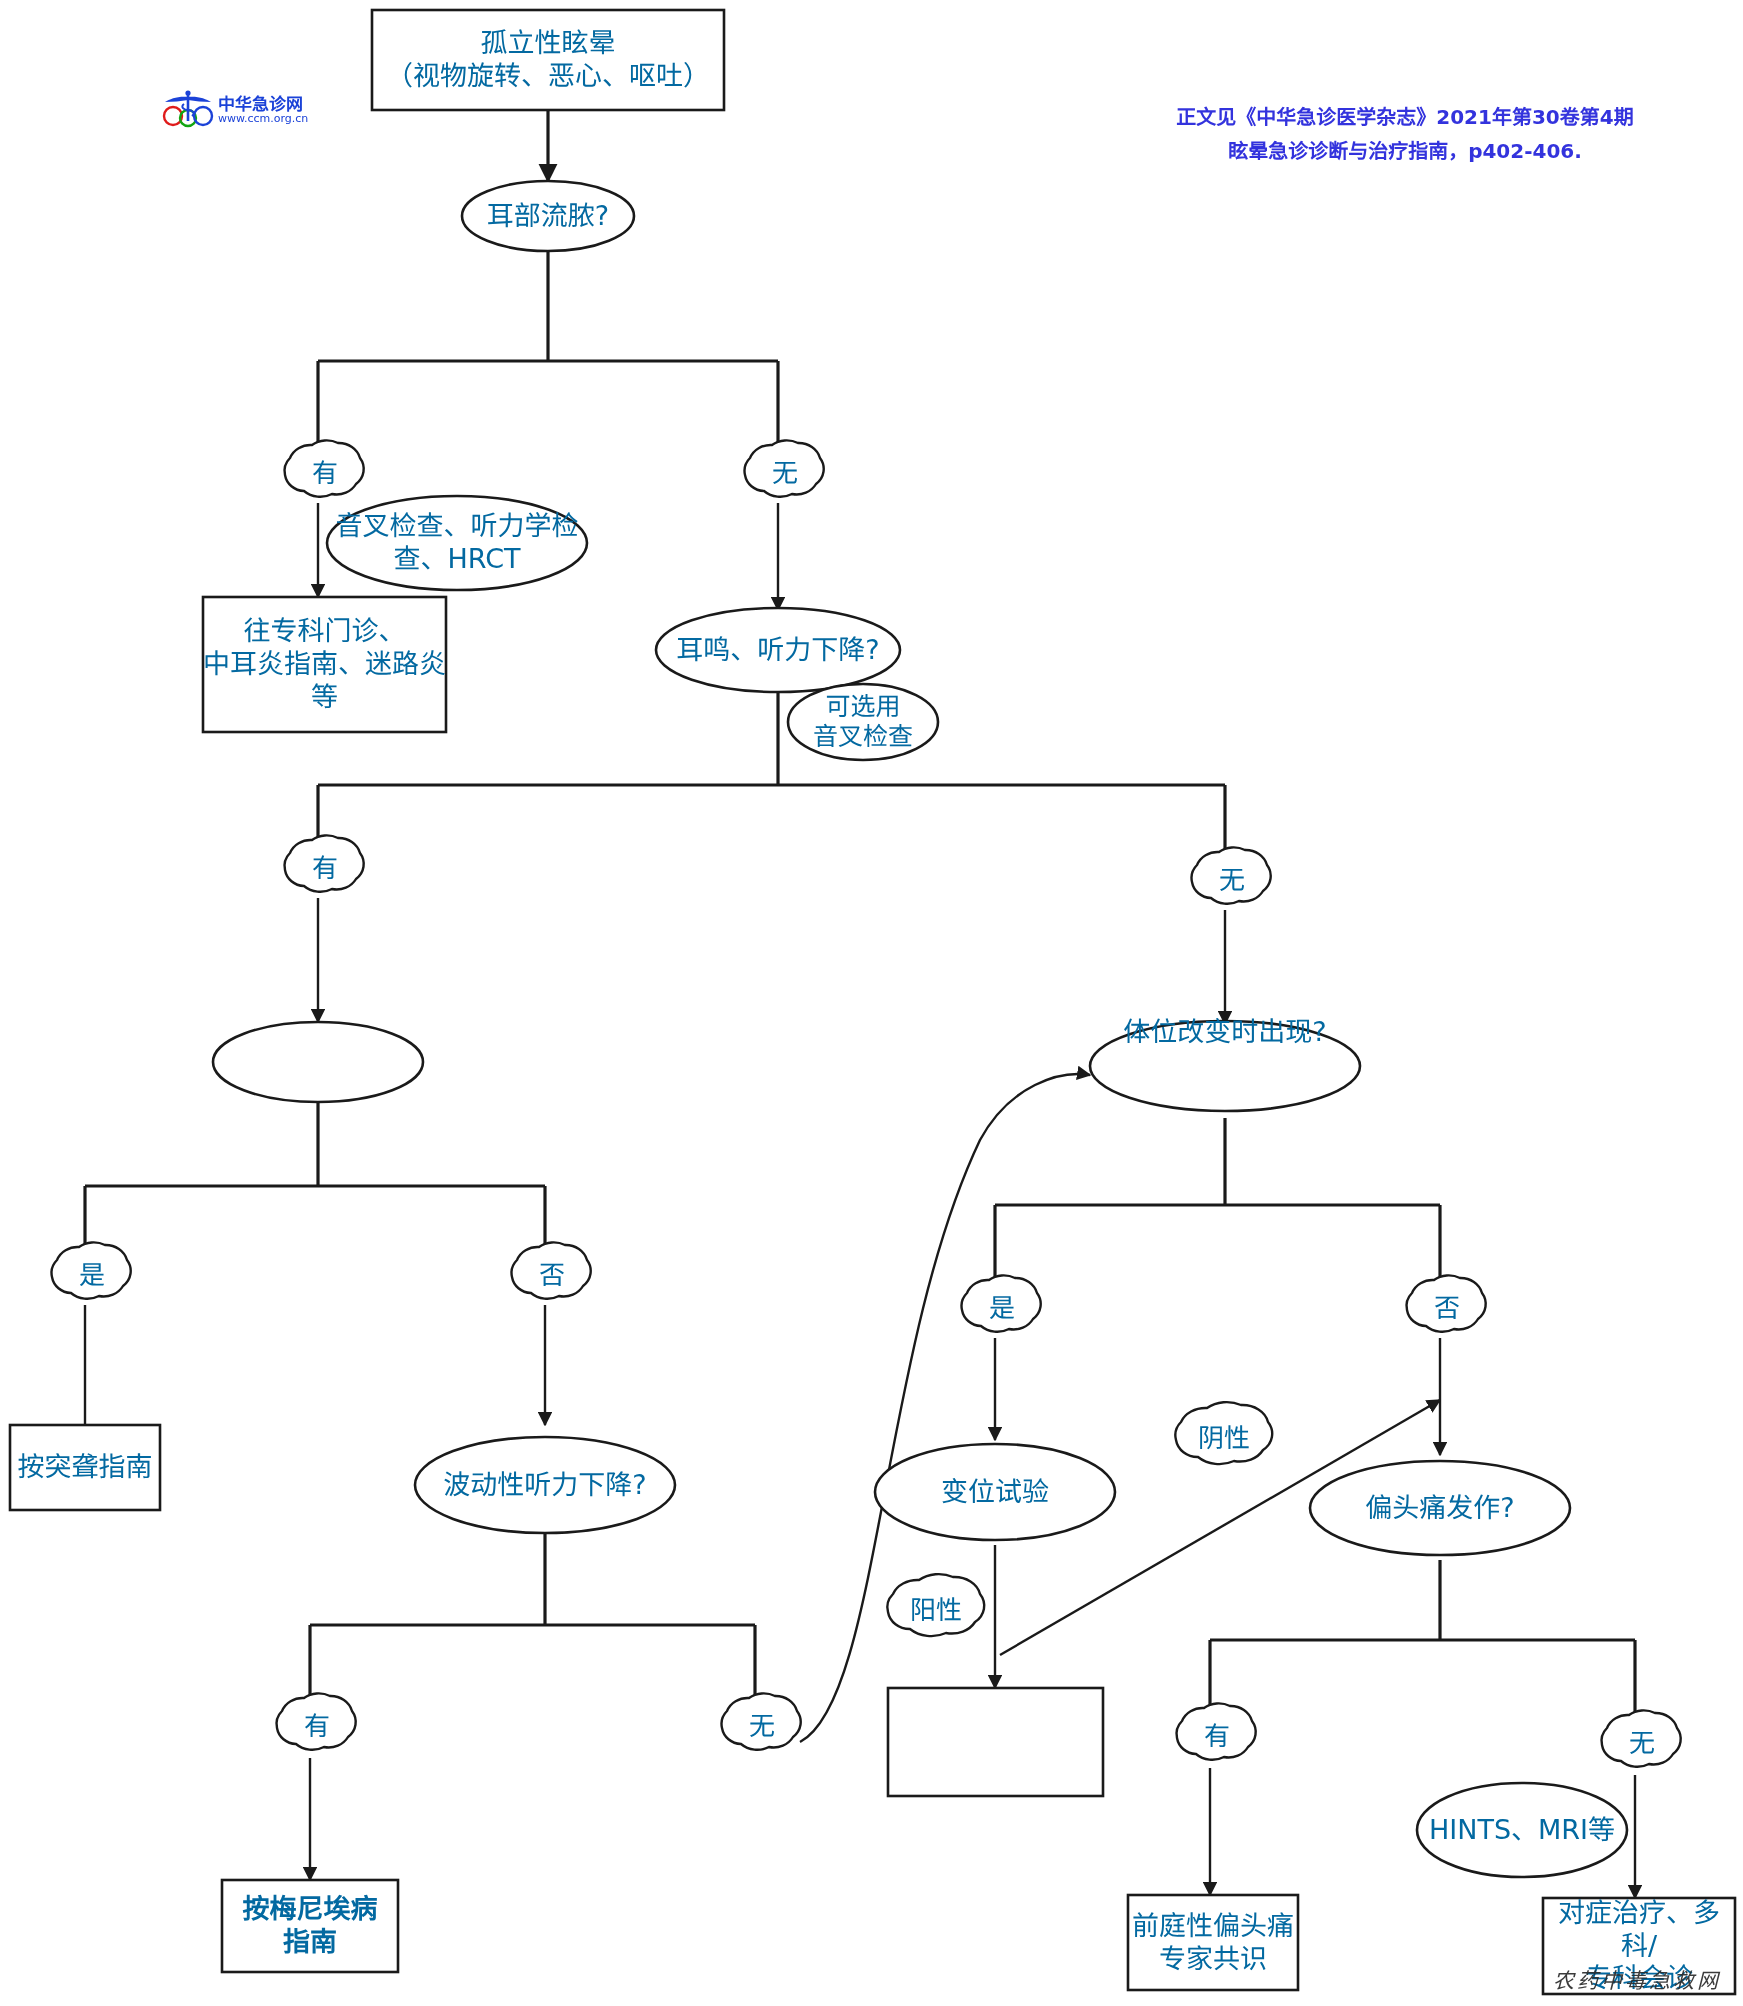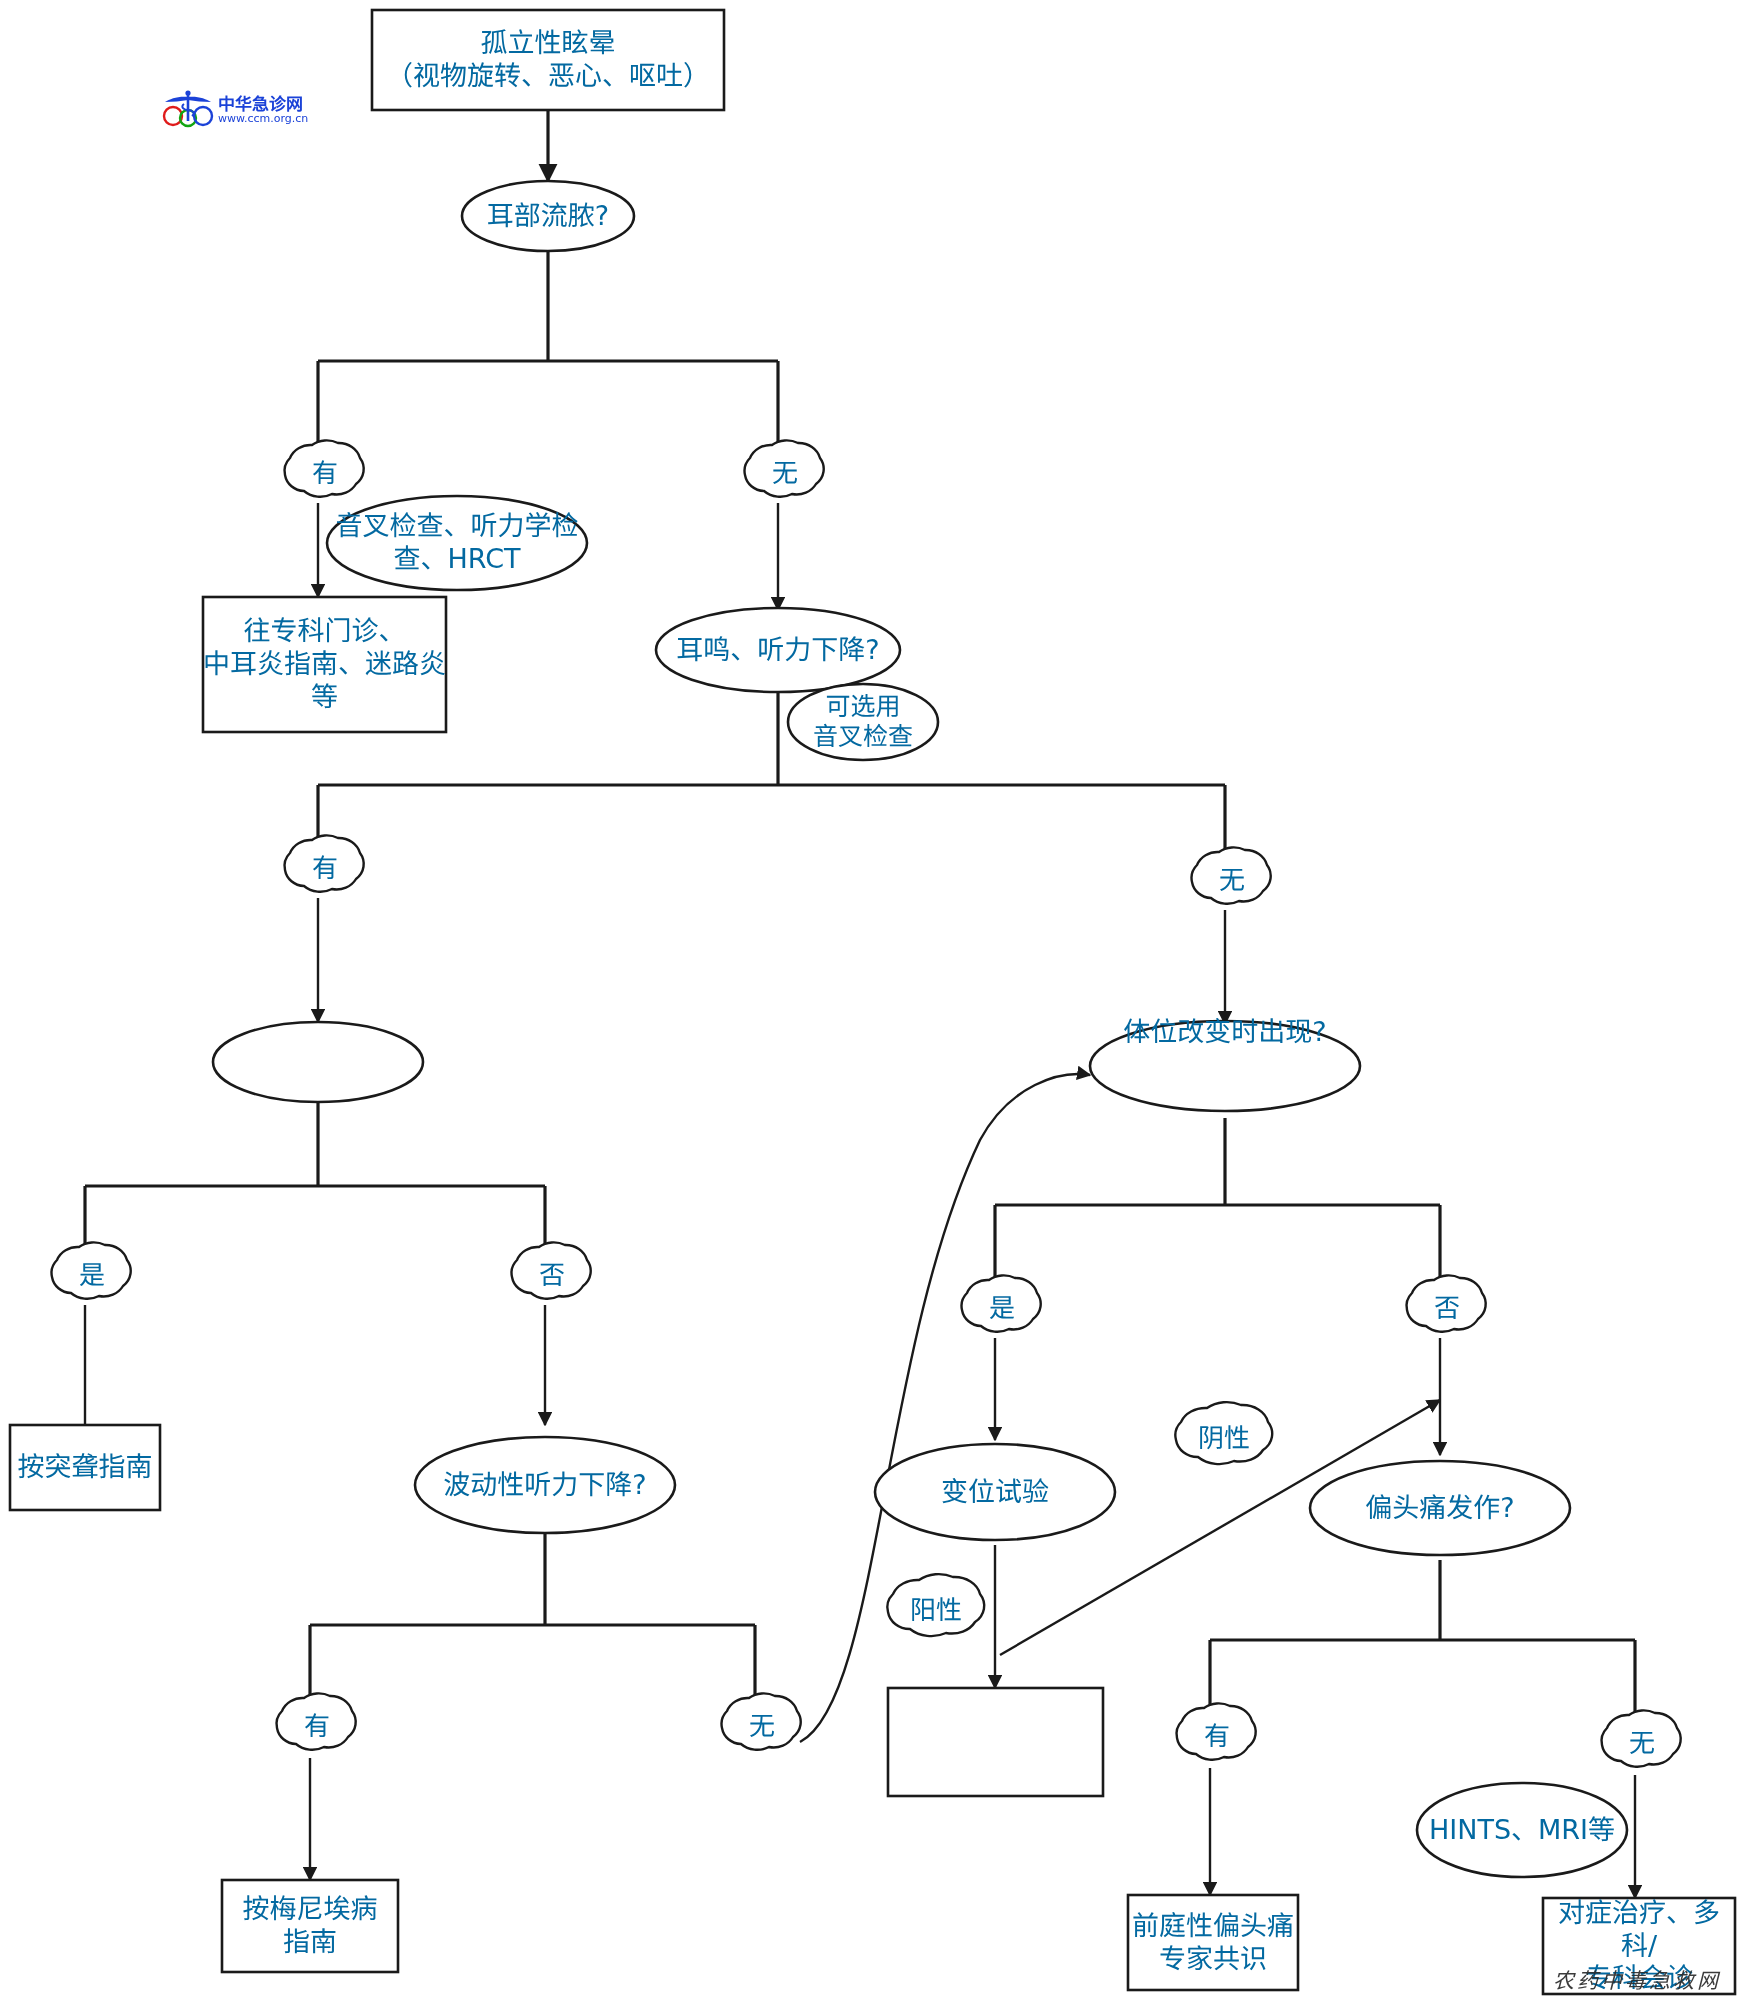--- a/index.html
+++ b/index.html
@@ -136,20 +136,24 @@
       <path d="M28 4 L28 33" stroke="#1b42d8" stroke-width="2.6" fill="none"></path>
       <path d="M28 9 C18 8, 10 11, 5 14 C13 14, 21 13, 28 12 Z" fill="#1b42d8"></path>
       <path d="M28 9 C38 8, 46 11, 51 14 C43 14, 35 13, 28 12 Z" fill="#1b42d8"></path>
       <path d="M24 16 C20 19, 24 22, 28 22 C32 22, 36 25, 32 28" fill="none" stroke="#1b42d8" stroke-width="2"></path>
       <circle cx="28" cy="5" r="2.6" fill="#1b42d8"></circle>
     </svg>
     <span class="logo-text">中华急诊网</span>
     <span class="logo-url">www.ccm.org.cn</span>
   </div>
 
+  <div id="citation">
+    <span class="cline">正文见《中华急诊医学杂志》2021年第30卷第4期</span>
+    <span class="cline">眩晕急诊诊断与治疗指南，p402-406.</span>
+  </div>
 
   <svg class="layer" viewBox="0 0 1743 2006">
     <defs>
       <marker id="arrow" viewBox="0 0 10 10" refX="9" refY="5" markerWidth="6" markerHeight="6" orient="auto-start-reverse">
         <path d="M 0 0 L 10 5 L 0 10 z" fill="#1a1a1a"></path>
       </marker>
     </defs>
 
     <path class="edge" d="M548,110 L548,181" marker-end="url(#arrow)"></path>
 
@@ -308,21 +312,21 @@
   <div class="node-label lbl-ell" style="left:327px; top:496px;  width:260px; height:94px;">音叉检查、听力学检
 查、HRCT</div>
   <div class="node-label lbl-box" style="left:203px; top:597px;  width:243px; height:135px;">往专科门诊、
 中耳炎指南、迷路炎
 等</div>
   <div class="node-label lbl-ell" style="left:656px; top:608px;  width:244px; height:84px;">耳鸣、听力下降?</div>
   <div class="node-label lbl-small" style="left:788px; top:684px; width:150px; height:76px;">可选用
 音叉检查</div>
   <div class="node-label lbl-box" style="left:10px;  top:1425px; width:150px; height:85px;">按突聋指南</div>
   <div class="node-label lbl-ell" style="left:415px; top:1437px; width:260px; height:96px;">波动性听力下降?</div>
-  <div class="node-label lbl-box" style="left:222px; top:1880px; width:176px; height:92px;">按梅尼埃病
+  <div class="node-label lbl-box" style="left:222px; top:1880px; width:176px; height:92px;font-weight:bold;">按梅尼埃病
 指南</div>
   <div class="node-label lbl-ell" style="left:1090px;top:987px; width:270px; height:90px;">体位改变时出现?</div>
   <div class="node-label lbl-ell" style="left:875px; top:1444px; width:240px; height:96px;">变位试验</div>
   <div class="node-label lbl-ell" style="left:1310px;top:1461px; width:260px; height:94px;">偏头痛发作?</div>
   <div class="node-label lbl-box" style="left:1128px;top:1895px; width:170px; height:95px;">前庭性偏头痛
 专家共识</div>
   <div class="node-label lbl-ell" style="left:1417px;top:1783px; width:210px; height:94px;">HINTS、MRI等</div>
   <div class="node-label lbl-box" style="left:1543px;top:1898px; width:192px; height:96px;">对症治疗、多科/
 专科会诊</div>
 

